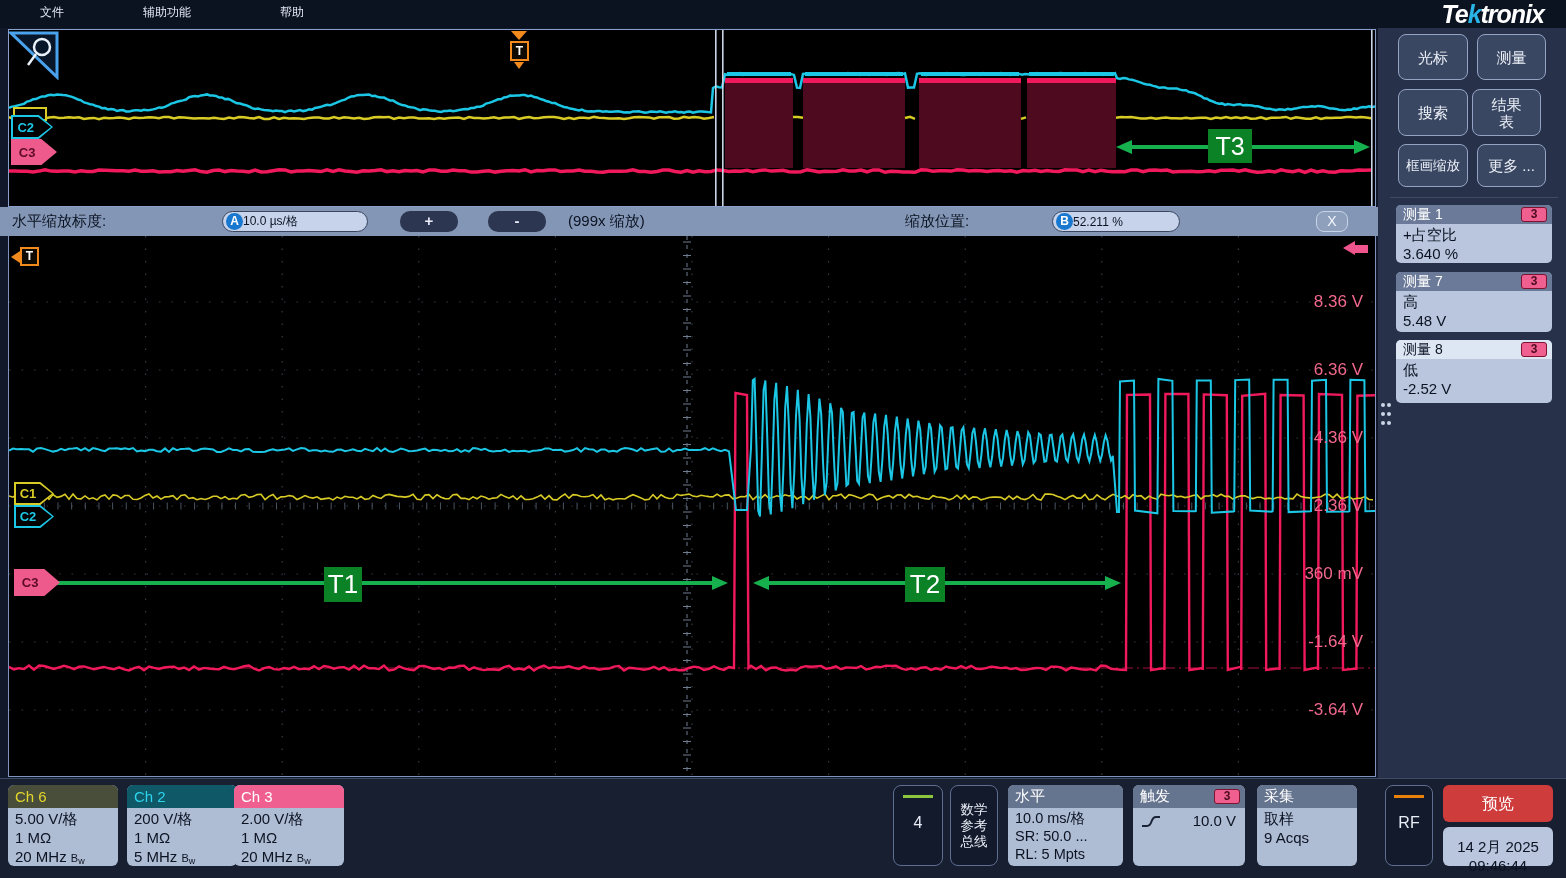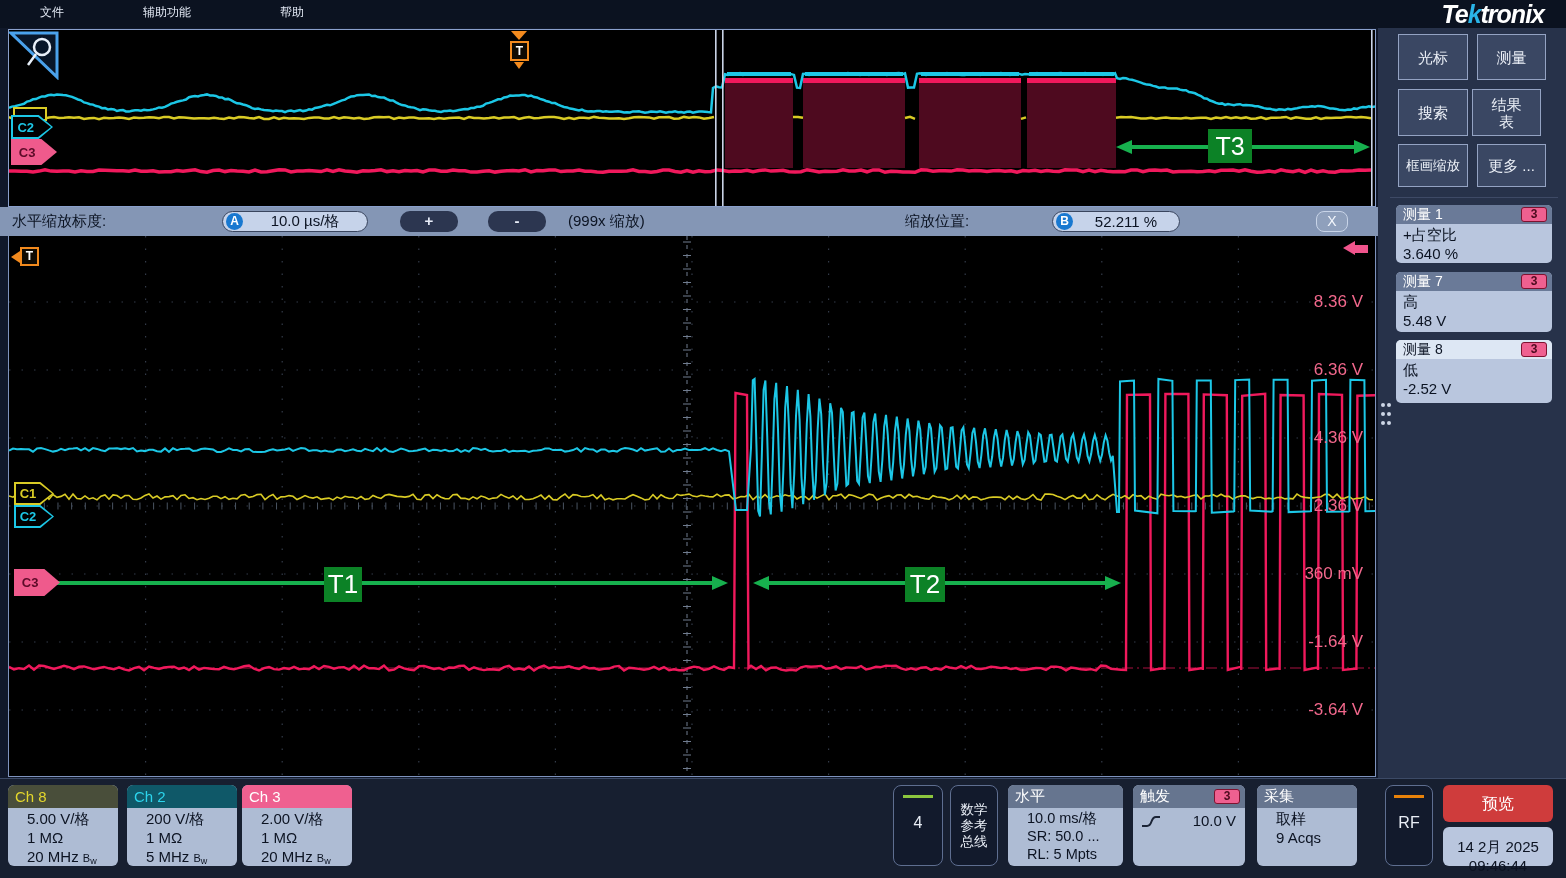--- a/index.html
+++ b/index.html
@@ -36,53 +36,53 @@
 
   .glabel{position:absolute;background:var(--annotation-box);color:#fff;text-align:center;z-index:5}
   .t3-label{left:1199px;top:99px;width:44px;height:34px;font-size:25px;line-height:34px}
   .magnifier{position:absolute;left:1305px;top:25px;z-index:4}
 
   
   .zoombar{position:absolute;left:0;top:207px;width:1380px;height:29px;background:#8496b5}
   .zb-label{position:absolute;top:5px;font-size:15px;color:#0b1322}
   .pill{position:absolute;top:4px;height:21px;background:#c6d3ea;border:1px solid #39455e;border-radius:11px;display:flex;align-items:center;cursor:pointer}
   .knob{width:17px;height:17px;border-radius:50%;background:var(--accent-blue);color:#fff;font-size:12px;font-weight:bold;text-align:center;line-height:17px;margin-left:3px}
-  .pill-val{flex:1;text-align:center;font-size:15px;color:#0b1322}
+  .pill-val{flex:1;font-size:12px;color:#0b1322}
   .zb-btn{position:absolute;top:4px;width:58px;height:21px;background:#2c3650;border-radius:10px;color:#e8edf8;font-size:15px;font-weight:bold;text-align:center;line-height:19px;cursor:pointer}
   .zb-close{position:absolute;top:4px;left:1316px;width:32px;height:21px;background:#8fa0bc;border:1px solid #c8d4e8;border-radius:8px;color:#f2f6fc;font-size:14px;text-align:center;line-height:18px;cursor:pointer}
 
   
   .main-panel{position:absolute;left:8px;top:236px;width:1368px;height:541px;background:#000;border-left:1px solid #7e93bd;border-right:1px solid #7e93bd;border-bottom:1px solid #7e93bd}
   .main-panel svg{position:absolute;left:0;top:0}
   .vlabel{position:absolute;right:12px;width:95px;text-align:right;color:#f2688c;font-size:17px;z-index:4}
   .t1-label{width:38px;height:35px;font-size:26px;line-height:35px;left:315px;top:331px}
   .t2-label{width:40px;height:35px;font-size:26px;line-height:35px;left:896px;top:331px}
   .m-t-tri{position:absolute;left:2px;top:15px;width:0;height:0;border-top:6px solid transparent;border-bottom:6px solid transparent;border-right:9px solid var(--trigger-orange);z-index:4}
   .m-t-box{position:absolute;left:11px;top:11px;width:19px;height:19px;border:2px solid var(--trigger-orange);background:rgba(18,12,2,.85);color:#fff;font-size:12px;font-weight:bold;text-align:center;line-height:15px;z-index:4}
   .trig-arrow-tri{position:absolute;left:1334px;top:5px;width:0;height:0;border-top:7px solid transparent;border-bottom:7px solid transparent;border-right:12px solid #f0548c;z-index:4}
   .trig-arrow-bar{position:absolute;left:1346px;top:9px;width:13px;height:8px;background:#f0548c;z-index:4}
 
   
   .sidebar{position:absolute;left:1378px;top:28px;width:188px;height:750px;background:#27324a}
-  .side-panel-btn{position:absolute;background:#3a4763;border:1.5px solid #94a3c3;border-radius:0;color:#edf1f8;display:flex;align-items:center;justify-content:center;text-align:center;white-space:pre-line;font-size:15px;line-height:17px;cursor:pointer}
+  .side-panel-btn{position:absolute;background:#3a4763;border:1.5px solid #94a3c3;border-radius:8px;color:#edf1f8;display:flex;align-items:center;justify-content:center;text-align:center;white-space:pre-line;font-size:15px;line-height:17px;cursor:pointer}
   .side-sep{position:absolute;left:1390px;top:197px;width:168px;height:1px;background:#3e4a66}
   .dots{position:absolute;left:1381px;top:403px;width:4px;height:4px;border-radius:50%;background:#cdd6e6;box-shadow:0 9px 0 #cdd6e6,0 18px 0 #cdd6e6;z-index:6}
   .dots2{left:1387px}
 
   .meas-card{position:absolute;left:1396px;width:156px;border-radius:5px;overflow:hidden;background:#b9c6de;cursor:pointer}
   .meas-h{height:19px;background:#6a7a98;color:#fff;font-size:14px;display:flex;justify-content:space-between;align-items:center;padding:0 5px 0 7px}
   .meas-card.sel .meas-h{background:#dde7f4;color:#0c1424}
   .meas-b{padding:1px 7px;color:#0b1322;font-size:15px;line-height:19px}
   .pill3{width:26px;height:15px;background:var(--badge-pink);border:1px solid #7e1230;border-radius:3px;color:#4c0a1e;font-size:12px;font-weight:bold;text-align:center;line-height:13px}
 
   
   .bottombar{position:absolute;left:0;top:778px;width:1566px;height:100px;background:#171f30;border-top:1px solid #3c4a66}
   .badge{position:absolute;top:6px;height:81px;border-radius:6px;overflow:hidden;background:#aebcd4;cursor:pointer}
   .badge-h{height:23px;background:#66758f;color:#fff;font-size:15px;display:flex;justify-content:space-between;align-items:center;padding:0 5px 0 7px}
-  .badge-b{padding:1px 0 0 19px;color:#0c1322;font-size:15px;line-height:19px}
+  .badge-b{padding:1px 0 0 7px;color:#0c1322;font-size:15px;line-height:19px}
   .ch1h{background:#494e3a;color:#e3d62c}
   .ch2h{background:#0f5868;color:#2cd4ec}
   .ch3h{background:#ef6090;color:#fff}
   .bwB{font-size:11px}
   .bwW{font-size:9px;vertical-align:-2px}
   .side-btn{position:absolute;top:6px;height:81px;background:#121a2c;border:1.5px solid #5e6e90;border-radius:8px;color:#e8edf5;cursor:pointer}
   .topline{width:30px;height:3px;margin:9px auto 0}
   .side-btn .lbl{text-align:center;font-size:16px;margin-top:16px}
   .math-btn{display:flex;flex-direction:column;align-items:center;justify-content:center;font-size:13.5px;line-height:16px}
   .trigline{display:flex;justify-content:space-between;align-items:center;padding:4px 9px 0 7px;color:#0c1322;font-size:15px}
@@ -410,36 +410,36 @@
     </div>
     <div class="meas-b">
       <div>低</div>
       <div>-2.52 V</div>
     </div>
   </div>
 
   <div class="bottombar">
 
     <div class="badge" style="left:8px;width:110px">
-      <div class="badge-h ch1h">Ch 8</div>
+      <div class="badge-h ch1h">Ch 6</div>
       <div class="badge-b">
         <div>5.00 V/格</div>
         <div>1 MΩ</div>
         <div><span>20 MHz</span> <span class="bwB">B</span><span class="bwW">w</span></div>
       </div>
     </div>
     <div class="badge" style="left:127px;width:110px">
       <div class="badge-h ch2h">Ch 2</div>
       <div class="badge-b">
         <div>200 V/格</div>
         <div>1 MΩ</div>
         <div><span>5 MHz</span> <span class="bwB">B</span><span class="bwW">w</span></div>
       </div>
     </div>
-    <div class="badge" style="left:242px;width:110px">
+    <div class="badge" style="left:234px;width:110px">
       <div class="badge-h ch3h">Ch 3</div>
       <div class="badge-b">
         <div>2.00 V/格</div>
         <div>1 MΩ</div>
         <div><span>20 MHz</span> <span class="bwB">B</span><span class="bwW">w</span></div>
       </div>
     </div>
 
     <div class="side-btn" style="left:893px;width:50px">
       <div class="topline" style="background:#8cc63e"></div>

